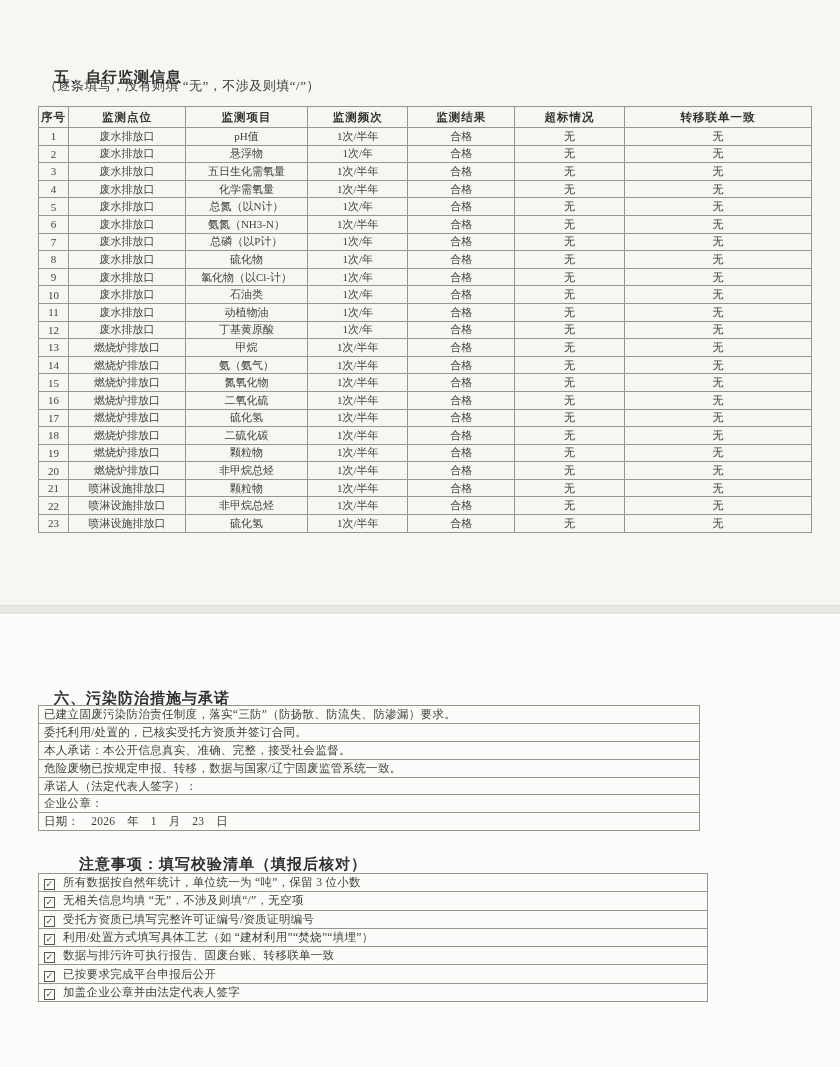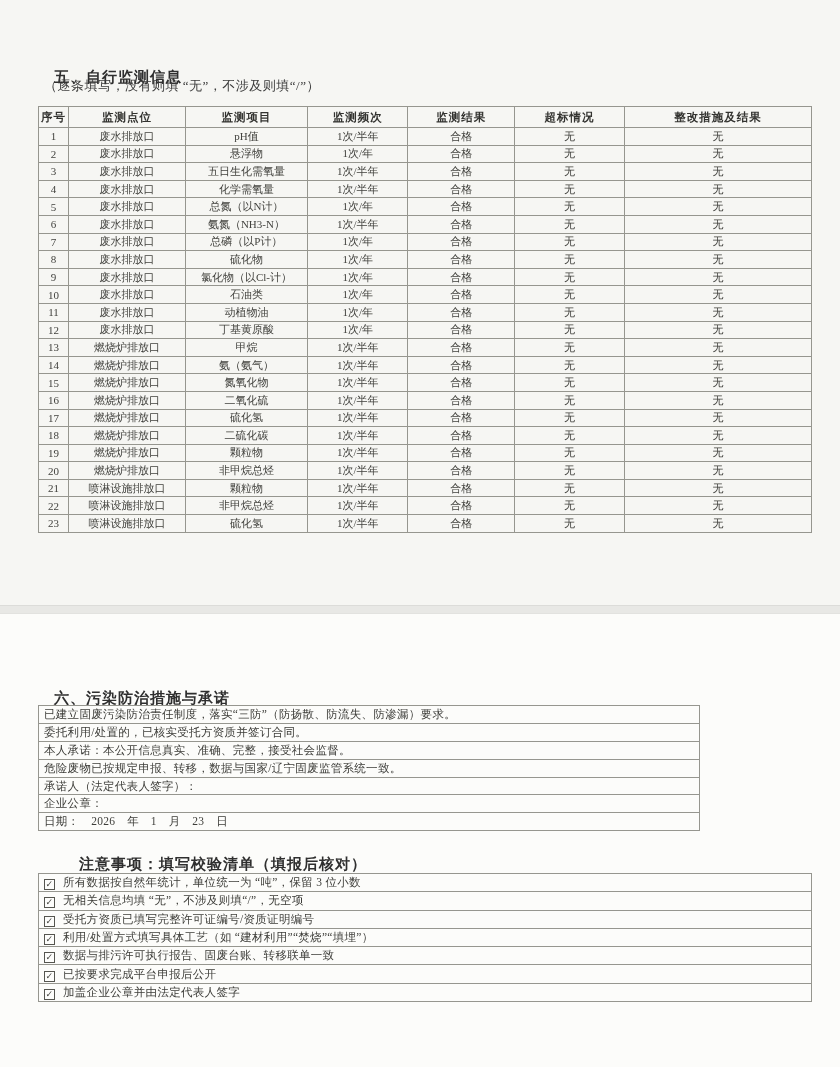--- a/index.html
+++ b/index.html
@@ -44,21 +44,21 @@
   .mon-table .c5{width:13.8%;}
   .mon-table .c6{width:14.2%;}
   .mon-table .c7{width:24.2%;}
 
   .measures-table{position:absolute;left:38px;top:705px;width:662px;}
   .measures-table td{
     height:16.9px;font-size:11.5px;text-align:left;padding:0 4px 0 5px;color:#3d3d39;
     letter-spacing:0.3px;
   }
 
-  .checklist-table{position:absolute;left:38px;top:873px;width:774px;}
+  .checklist-table{position:absolute;left:38px;top:873px;width:670px;}
   .checklist-table td{
     height:17.3px;font-size:11.5px;text-align:left;padding:0 4px 0 5px;color:#3d3d39;
     letter-spacing:0.3px;
   }
   .checkbox{
     display:inline-block;width:9px;height:9px;border:1px solid #55554f;
     font-size:9px;line-height:9px;text-align:center;color:#44443f;
     margin-right:8px;vertical-align:-1px;background:#fdfdfb;
     font-family:"DejaVu Sans",sans-serif;
   }
@@ -85,21 +85,21 @@
         <col class="c7">
     </colgroup>
     <thead>
       <tr id="mon-head-row">
           <th>序号</th>
           <th>监测点位</th>
           <th>监测项目</th>
           <th>监测频次</th>
           <th>监测结果</th>
           <th>超标情况</th>
-          <th>整改措施及结果</th>
+          <th>转移联单一致</th>
         </tr>
     </thead>
     <tbody id="mon-body">
         <tr>
           <td>1</td>
           <td>废水排放口</td>
           <td>pH值</td>
           <td>1次/半年</td>
           <td>合格</td>
           <td>无</td>

